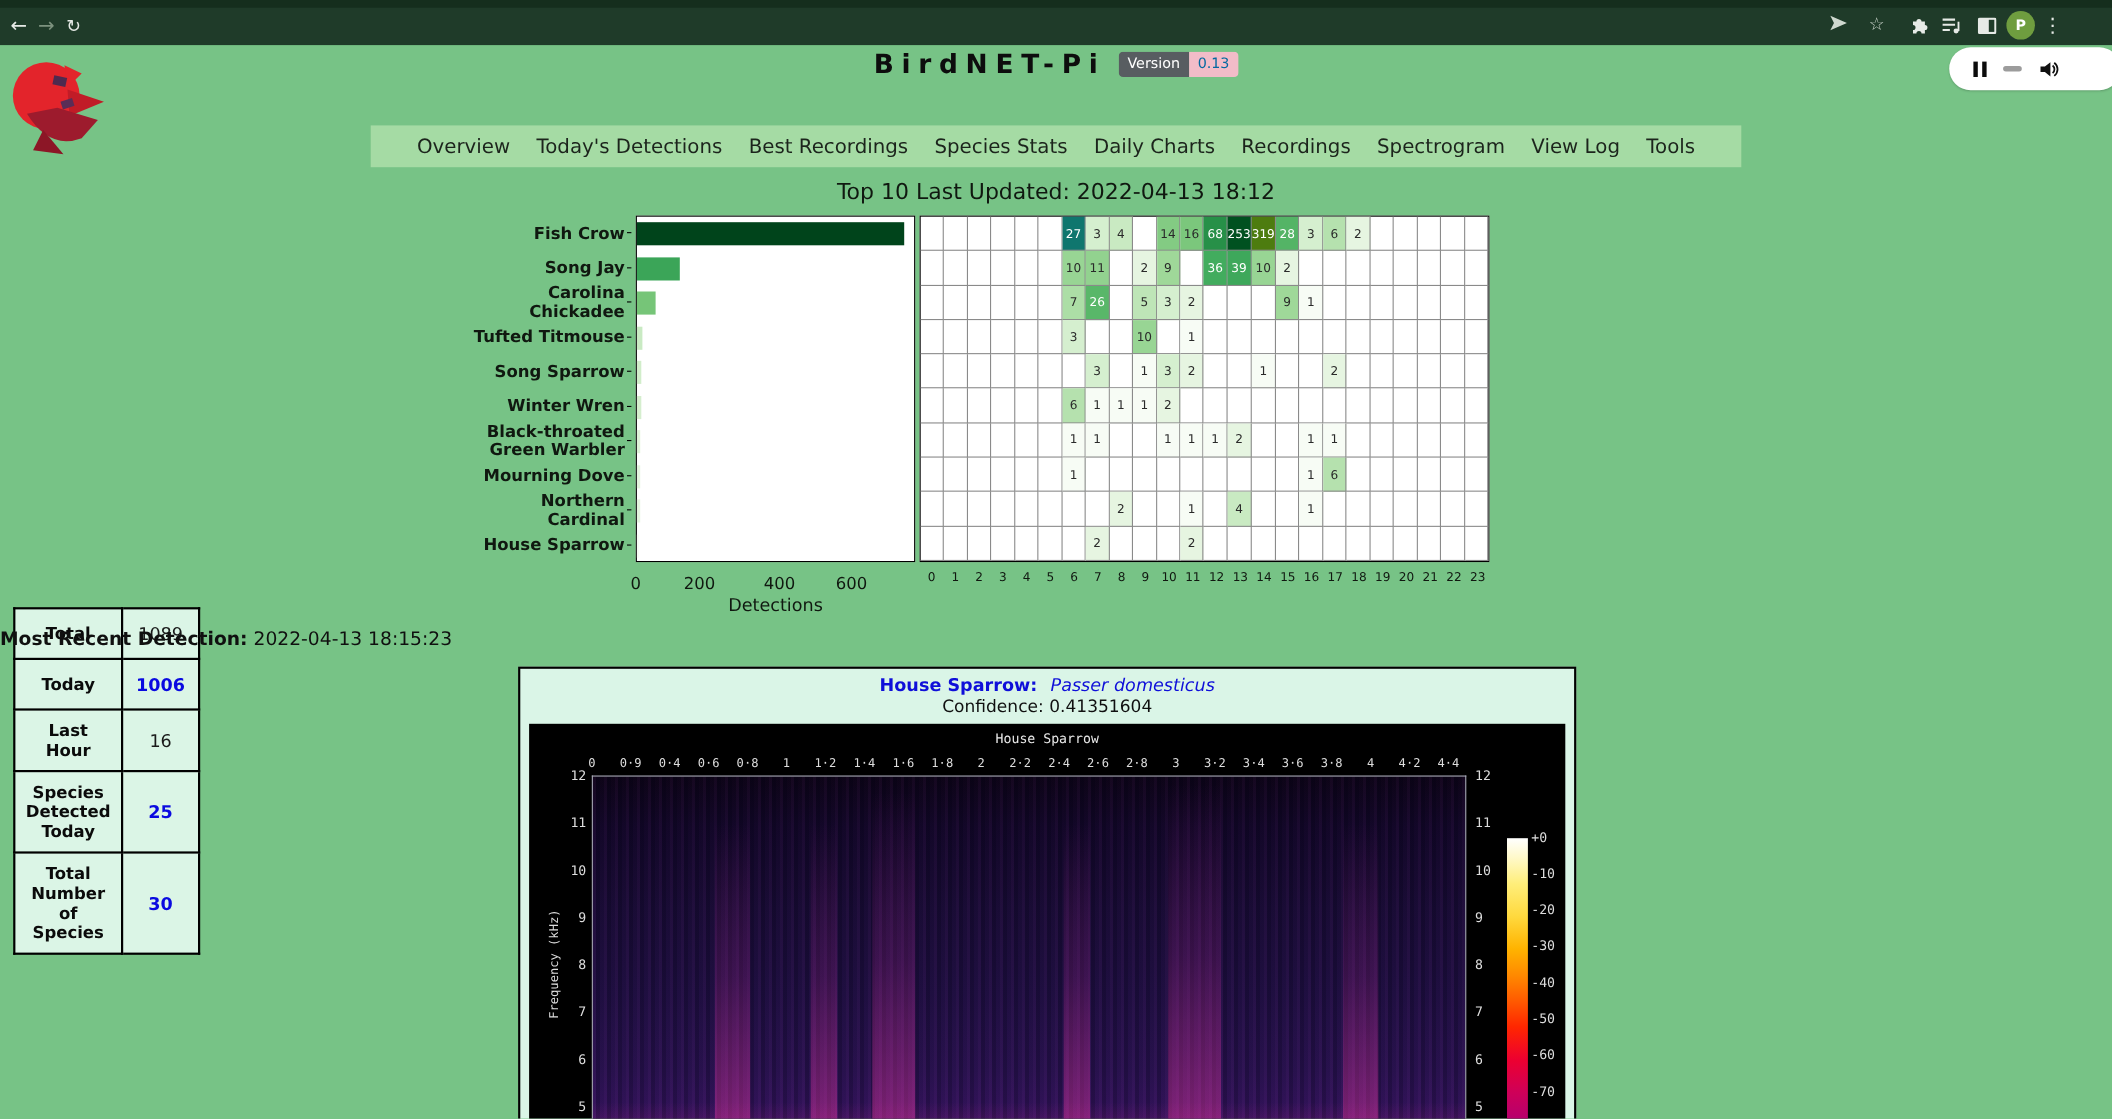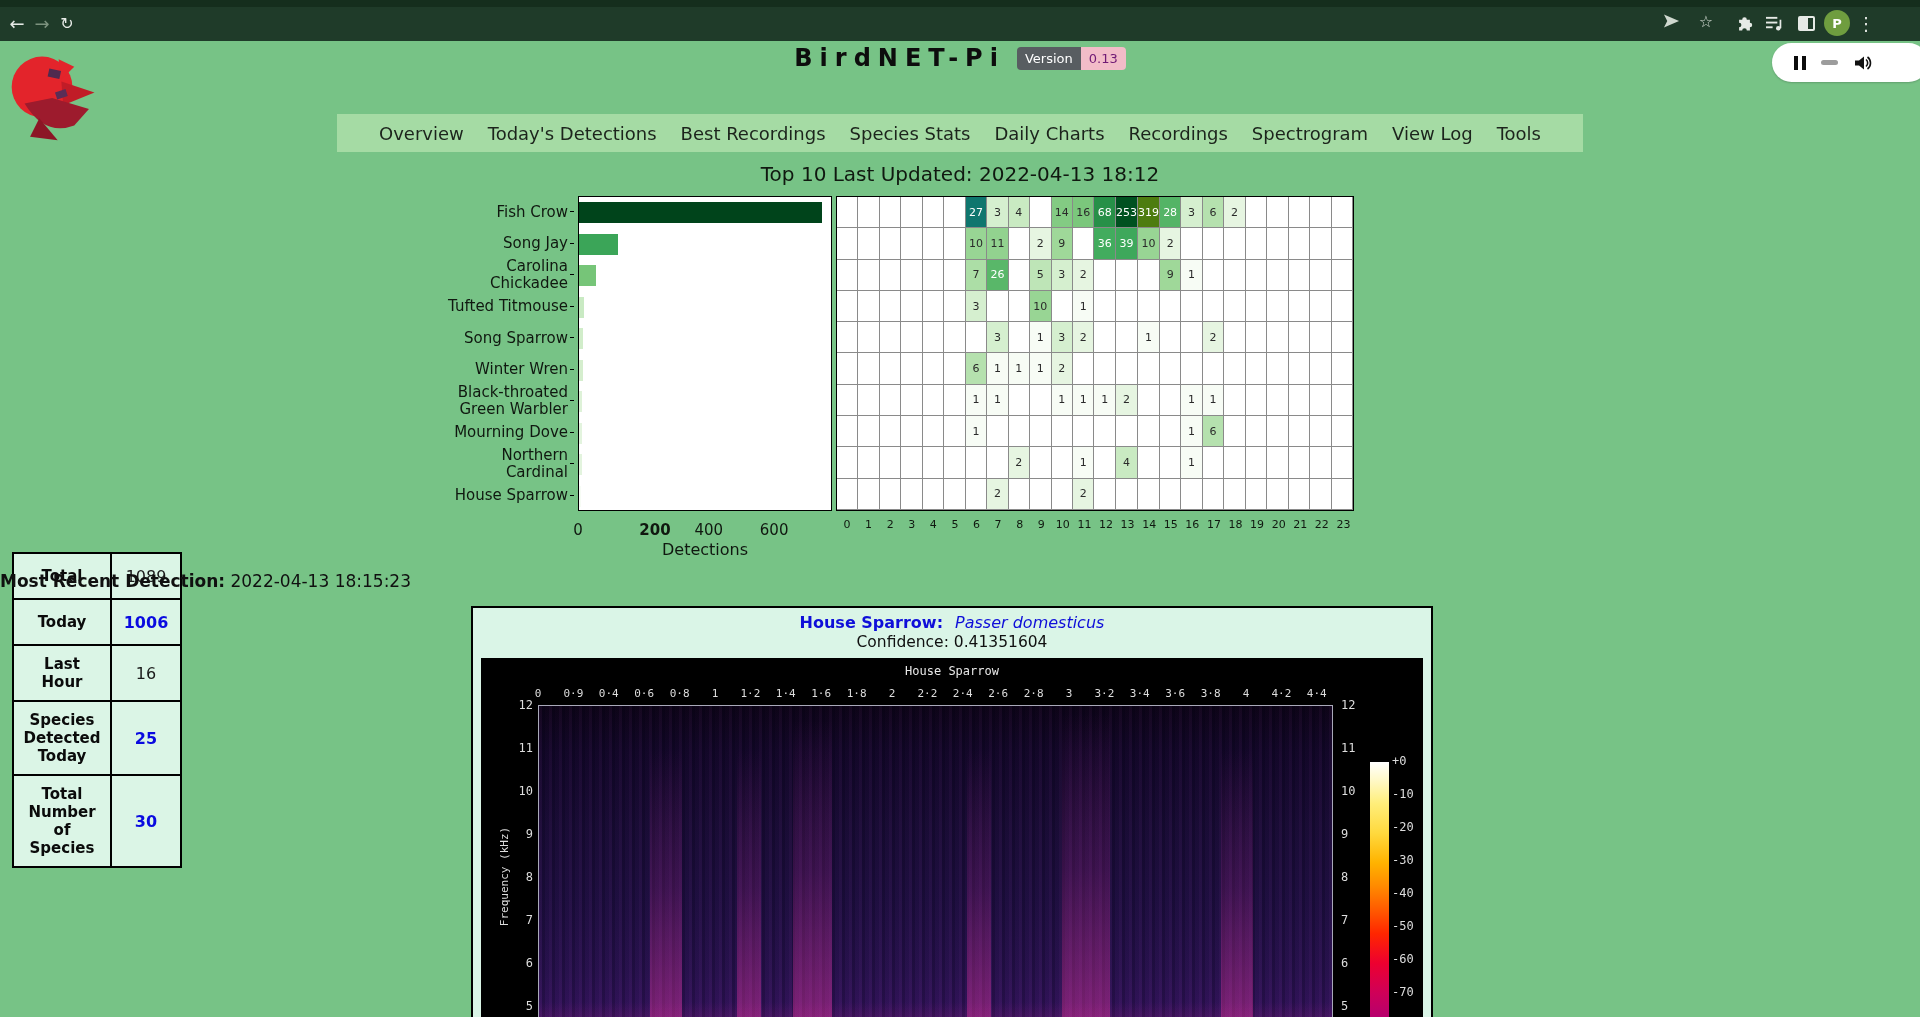--- a/index.html
+++ b/index.html
@@ -35,33 +35,33 @@
   .pause i{display:block;width:4px;height:14px;background:#0c0c0c;}
   .seek-dash{width:17px;height:5px;border-radius:3px;background:#9c9c9c;margin-left:15px;cursor:pointer;}
   .vol{margin-left:16px;display:flex;cursor:pointer;}
 
   .title-row{position:absolute;top:3px;left:0;width:1920px;text-align:center;white-space:nowrap;}
   .site-title{display:inline-block;vertical-align:middle;font-size:24px;font-weight:bold;color:#0d0d0d;
               letter-spacing:7px;}
   .ver-badge{display:inline-flex;vertical-align:middle;margin-left:12px;font-size:13px;line-height:1;
              border-radius:4px;overflow:hidden;}
   .ver-badge .vlab{background:#585d61;color:#fff;padding:5px 8px;}
-  .ver-badge .vval{background:#f2bcc8;color:#701a75;padding:5px 8px;}
+  .ver-badge .vval{background:#f2bcc8;color:#0369a1;padding:5px 8px;}
 
   .nav{position:absolute;left:337px;top:73px;width:1246px;height:38px;background:#a5dba4;
        display:flex;align-items:center;justify-content:space-between;padding:0 42px;box-sizing:border-box;}
   .nav-item{font-size:18px;color:#1c241c;cursor:pointer;white-space:nowrap;}
 
   .top10-heading{position:absolute;top:121px;left:0;width:1920px;text-align:center;
                  font-size:20px;color:#101810;}
 
   
   .chart{position:absolute;left:460px;top:155px;width:900px;height:370px;}
   .sp-label{position:absolute;left:0;width:114px;display:flex;align-items:center;justify-content:flex-end;
-            font-size:15px;line-height:1.1;color:#101810;text-align:right;white-space:pre;}
+            font-size:15px;line-height:1.1;color:#101810;text-align:right;white-space:pre;font-weight:bold;}
   .sp-label::after{content:"";width:4px;height:1px;background:#000;margin-left:2px;flex:none;}
   .barplot{position:absolute;left:118px;top:0;width:254px;height:315px;background:#fff;
            border:1px solid #000;box-sizing:border-box;}
   .bar{position:absolute;left:0;height:21px;}
   .bartick{position:absolute;top:325px;transform:translateX(-50%);font-size:15px;color:#101810;}
   .axis-title{position:absolute;text-align:center;color:#101810;}
   .heat{position:absolute;left:376px;top:0;width:518px;height:315px;background:#fff;
         border:1px solid #000;box-sizing:border-box;display:grid;
         grid-template-columns:repeat(24,1fr);}
   .cell{border-right:1px solid #8a8a8a;border-bottom:1px solid #8a8a8a;display:flex;
@@ -459,21 +459,21 @@
       <div class="sp-label" style="top: 94.5px; height: 31.5px;">Tufted Titmouse</div>
       <div class="sp-label" style="top: 126px; height: 31.5px;">Song Sparrow</div>
       <div class="sp-label" style="top: 157.5px; height: 31.5px;">Winter Wren</div>
       <div class="sp-label" style="top: 189px; height: 31.5px;">Black-throated
 Green Warbler</div>
       <div class="sp-label" style="top: 220.5px; height: 31.5px;">Mourning Dove</div>
       <div class="sp-label" style="top: 252px; height: 31.5px;">Northern
 Cardinal</div>
       <div class="sp-label" style="top: 283.5px; height: 31.5px;">House Sparrow</div>
       <div class="bartick" style="left: 118px;">0</div>
-      <div class="bartick" style="left: 195px; font-weight: bold;">200</div>
+      <div class="bartick" style="left: 176px;">200</div>
       <div class="bartick" style="left: 248.759px;">400</div>
       <div class="bartick" style="left: 314.139px;">600</div>
       <div class="hourtick" style="left: 376px;">0</div>
       <div class="hourtick" style="left: 397.583px;">1</div>
       <div class="hourtick" style="left: 419.167px;">2</div>
       <div class="hourtick" style="left: 440.75px;">3</div>
       <div class="hourtick" style="left: 462.333px;">4</div>
       <div class="hourtick" style="left: 483.917px;">5</div>
       <div class="hourtick" style="left: 505.5px;">6</div>
       <div class="hourtick" style="left: 527.083px;">7</div>

